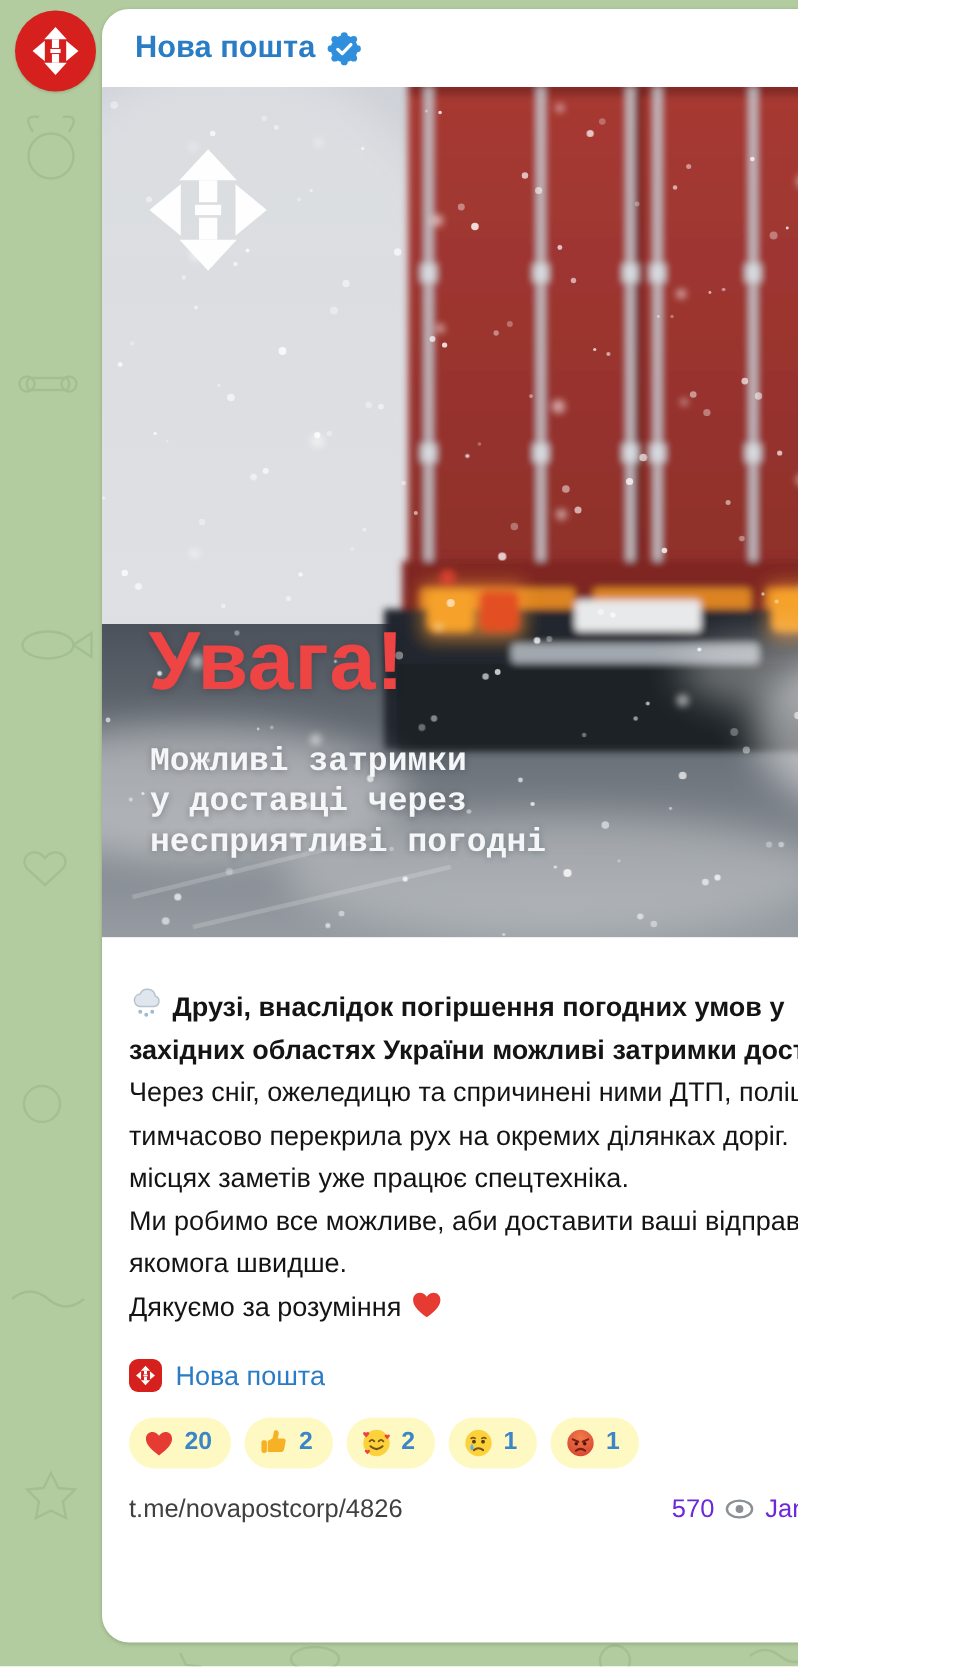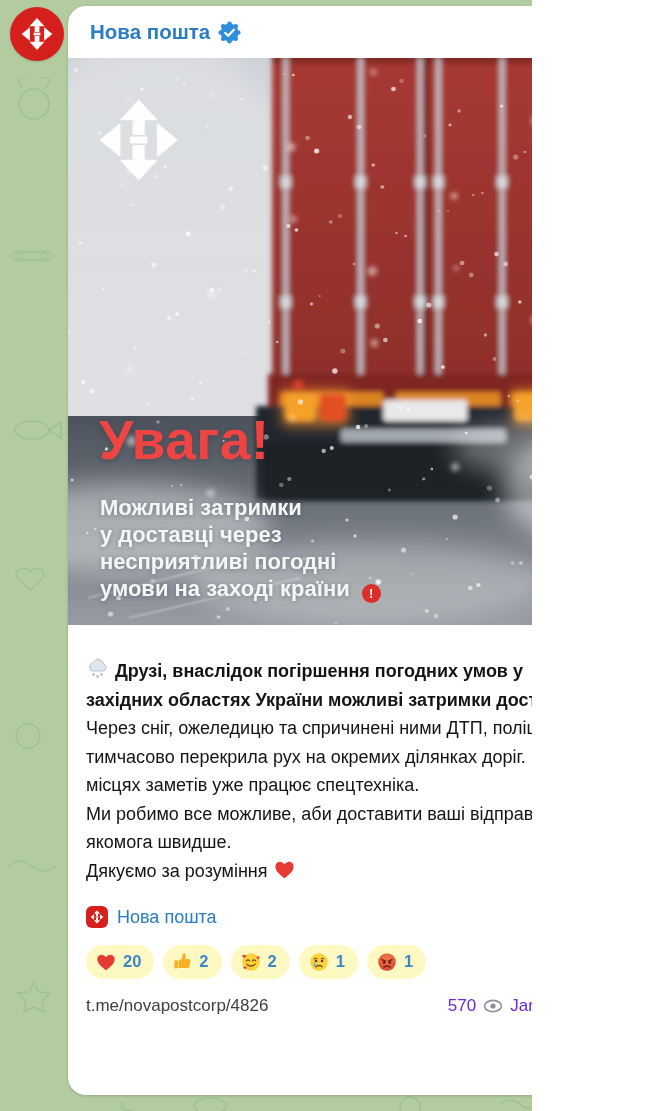--- a/index.html
+++ b/index.html
@@ -19,21 +19,21 @@
   .channel-name{color:#2a7cc4;font-weight:bold;font-size:20.5px;cursor:pointer;}
   .badge{margin-left:8px;display:flex;}
   .share{margin-left:auto;display:flex;cursor:pointer;}
 
   
   .hero{position:relative;height:567px;flex:0 0 auto;overflow:hidden;}
   .hero svg.art{position:absolute;left:0;top:0;display:block;}
   .hero-title{position:absolute;left:31px;top:352px;color:#ef4444;font-size:55px;font-weight:800;
     line-height:1.1;letter-spacing:.5px;text-shadow:0 1px 6px rgba(20,25,35,.25);}
   .hero-sub{position:absolute;left:32px;top:436px;color:#f4f6f8;font-size:22px;font-weight:700;
-    line-height:27px;text-shadow:0 1px 5px rgba(20,25,35,.3);}
+    line-height:27px;text-shadow:0 1px 5px rgba(20,25,35,.3);font-family:Liberation Mono, monospace;}
   .hero-sub .hs-line{display:block;}
   .alert{display:inline-flex;align-items:center;justify-content:center;width:19px;height:19px;
     border-radius:50%;background:#dd2f2a;color:#fff;font-size:13px;font-weight:bold;
     margin-left:12px;vertical-align:-2px;text-shadow:none;}
 
   
   .body{padding:32px 18px 0;font-size:18px;line-height:28.5px;color:#141414;flex:1 1 auto;}
   .body p{margin:0;padding-right:22px;}
   .p1{margin-top:6px;font-weight:bold;}
   .p2{margin-top:28px;}
@@ -431,21 +431,20 @@
         <g transform="translate(27,39) scale(0.86)" opacity="0.97">
           <use href="#np-logo" fill="#ffffff"></use>
         </g>
       </svg>
 
       <div class="hero-title">Увага!</div>
       <div class="hero-sub">
         <span class="hs-line"><span>Можливі затримки</span></span>
         <span class="hs-line"><span>у доставці через</span></span>
         <span class="hs-line"><span>несприятливі погодні</span></span>
-        <span class="hs-line"><span>умови на заході країни</span><span class="alert">!</span></span>
       </div>
     </div>
 
     <div class="body">
       <p class="p1"><svg class="emo" width="24" height="24" viewBox="0 0 24 24">
             <path d="M7 14 a4.2 4.2 0 0 1 .4-8.3 a5.3 5.3 0 0 1 10.1 1.3 a3.6 3.6 0 0 1-.7 7 z" fill="#dfe6ee" stroke="#b7c3cf" stroke-width="1"></path>
             <circle cx="7.5" cy="17.5" r="1.3" fill="#9fb9d0"></circle>
             <circle cx="11.5" cy="19.5" r="1.3" fill="#9fb9d0"></circle>
             <circle cx="15.5" cy="17.5" r="1.3" fill="#9fb9d0"></circle>
           </svg> <span>Друзі, внаслідок погіршення погодних умов у західних областях України можливі затримки доставки</span></p>

